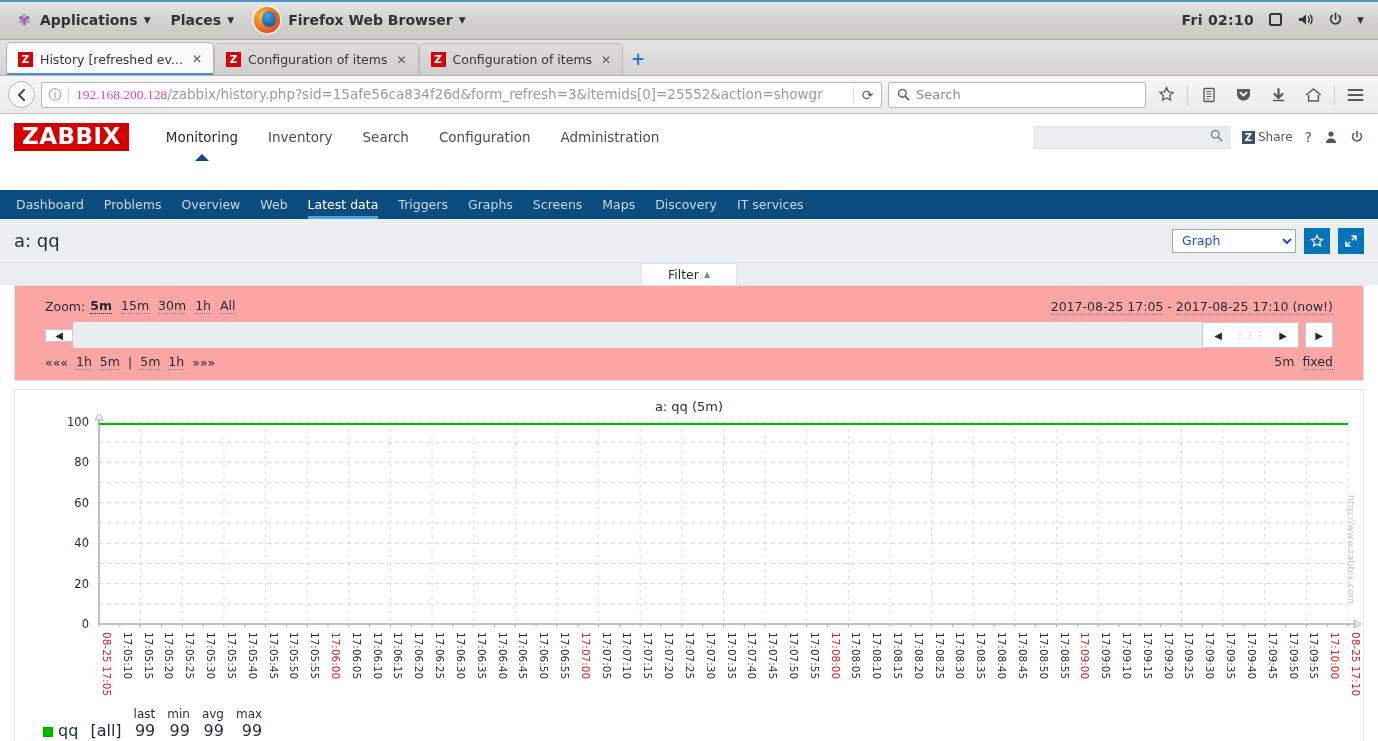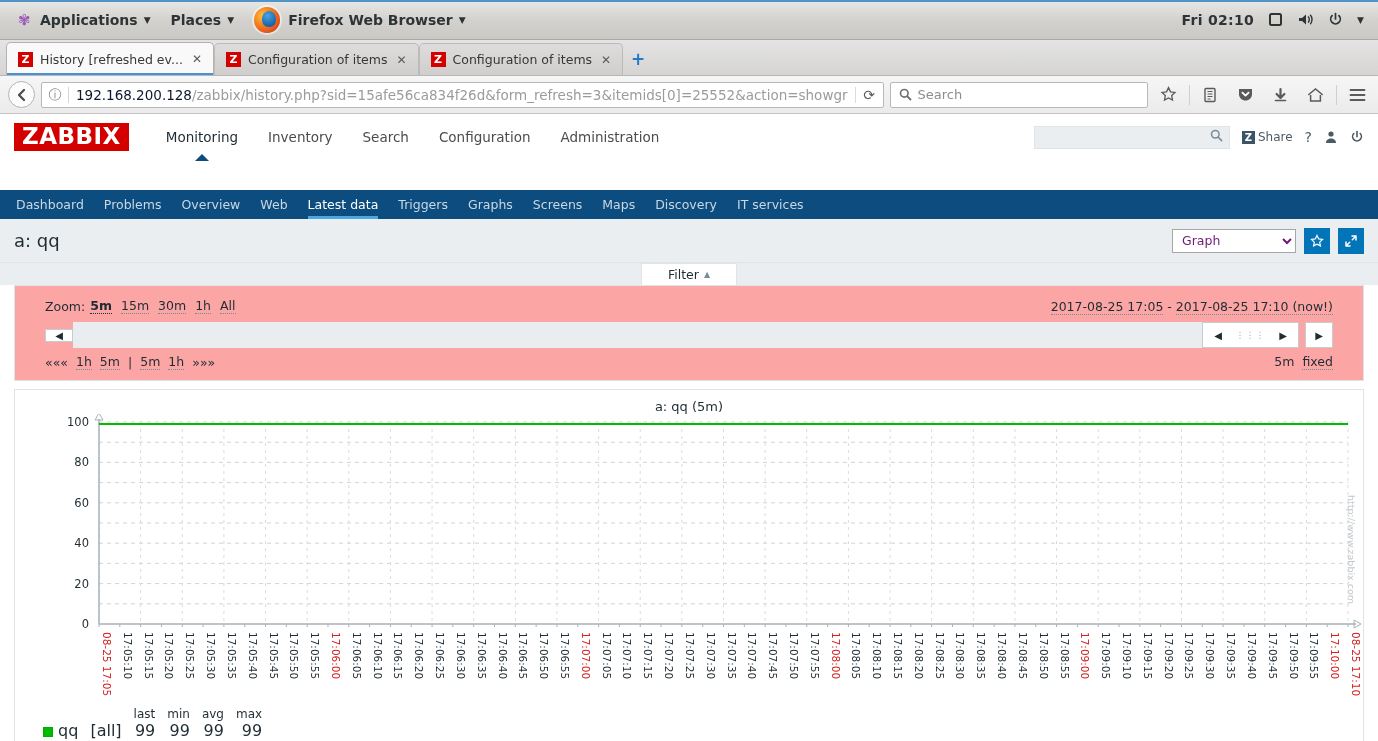--- a/index.html
+++ b/index.html
@@ -132,21 +132,21 @@
     display: flex; align-items: center; max-width: 845px;
   }
   .url-info {
     width: 26px; text-align: center; color: #8a8a8a; font-size: 13px; flex: none;
   }
   .url-sep { width: 1px; height: 16px; background: #d4d4d4; flex: none; }
   #url-text {
     flex: 1; padding: 0 7px; font-size: 13.5px; color: #9b9b9b;
     white-space: nowrap; overflow: hidden;
   }
-  #url-text b { color: #0f172a; font-weight: normal; }
+  #url-text b { color: #ec4899; font-weight: normal; font-family: Liberation Serif, serif; }
   .url-reload {
     width: 28px; text-align: center; color: #5b5b5b; font-size: 14px; flex: none;
     border-left: 1px solid #dcdcdc;
   }
   #searchbar {
     width: 258px; height: 26px; flex: none;
     border: 1px solid #b8b8b8; background: #fff; border-radius: 2px;
     display: flex; align-items: center; gap: 6px; padding: 0 8px;
     font-size: 13px; color: #8d8d8d;
   }
@@ -211,21 +211,21 @@
     height: 3px; background: #4ca6e0;
   }
 
   #zbx-titlerow {
     height: 44px; background: #ebeef0; display: flex; align-items: center;
     padding: 0 14px; border-bottom: 1px solid #dfe4e7;
   }
   #zbx-pagetitle { font-size: 18px; color: #1f2c33; font-weight: normal; }
   #zbx-titlerow-right { margin-left: auto; display: flex; align-items: center; gap: 8px; }
   #graph-select {
-    width: 124px; height: 24px; font-size: 12.5px; color: #701a75;
+    width: 124px; height: 24px; font-size: 12.5px; color: #1d4ed8;
     border: 1px solid #a6a6a6; background: #fff;
     font-family: inherit; padding-left: 5px;
   }
   .sq-btn {
     width: 26px; height: 26px; background: #0275b8; color: #fff;
     display: flex; align-items: center; justify-content: center; font-size: 13px;
   }
 
   
   #filter-tabrow { height: 22px; background: #ebeef0; display: flex; justify-content: center; }

